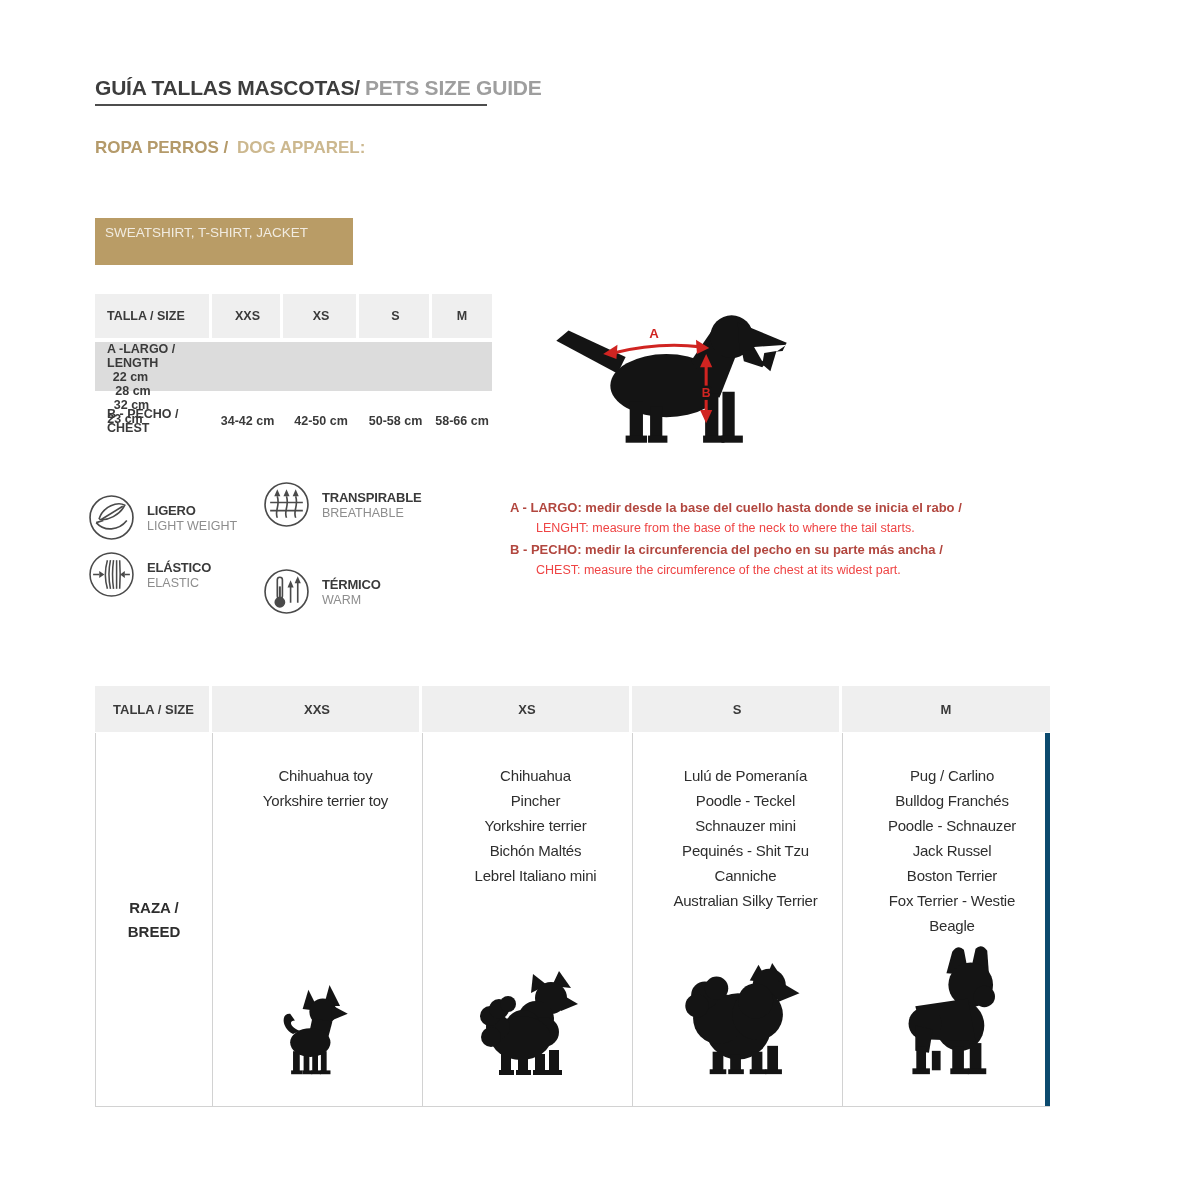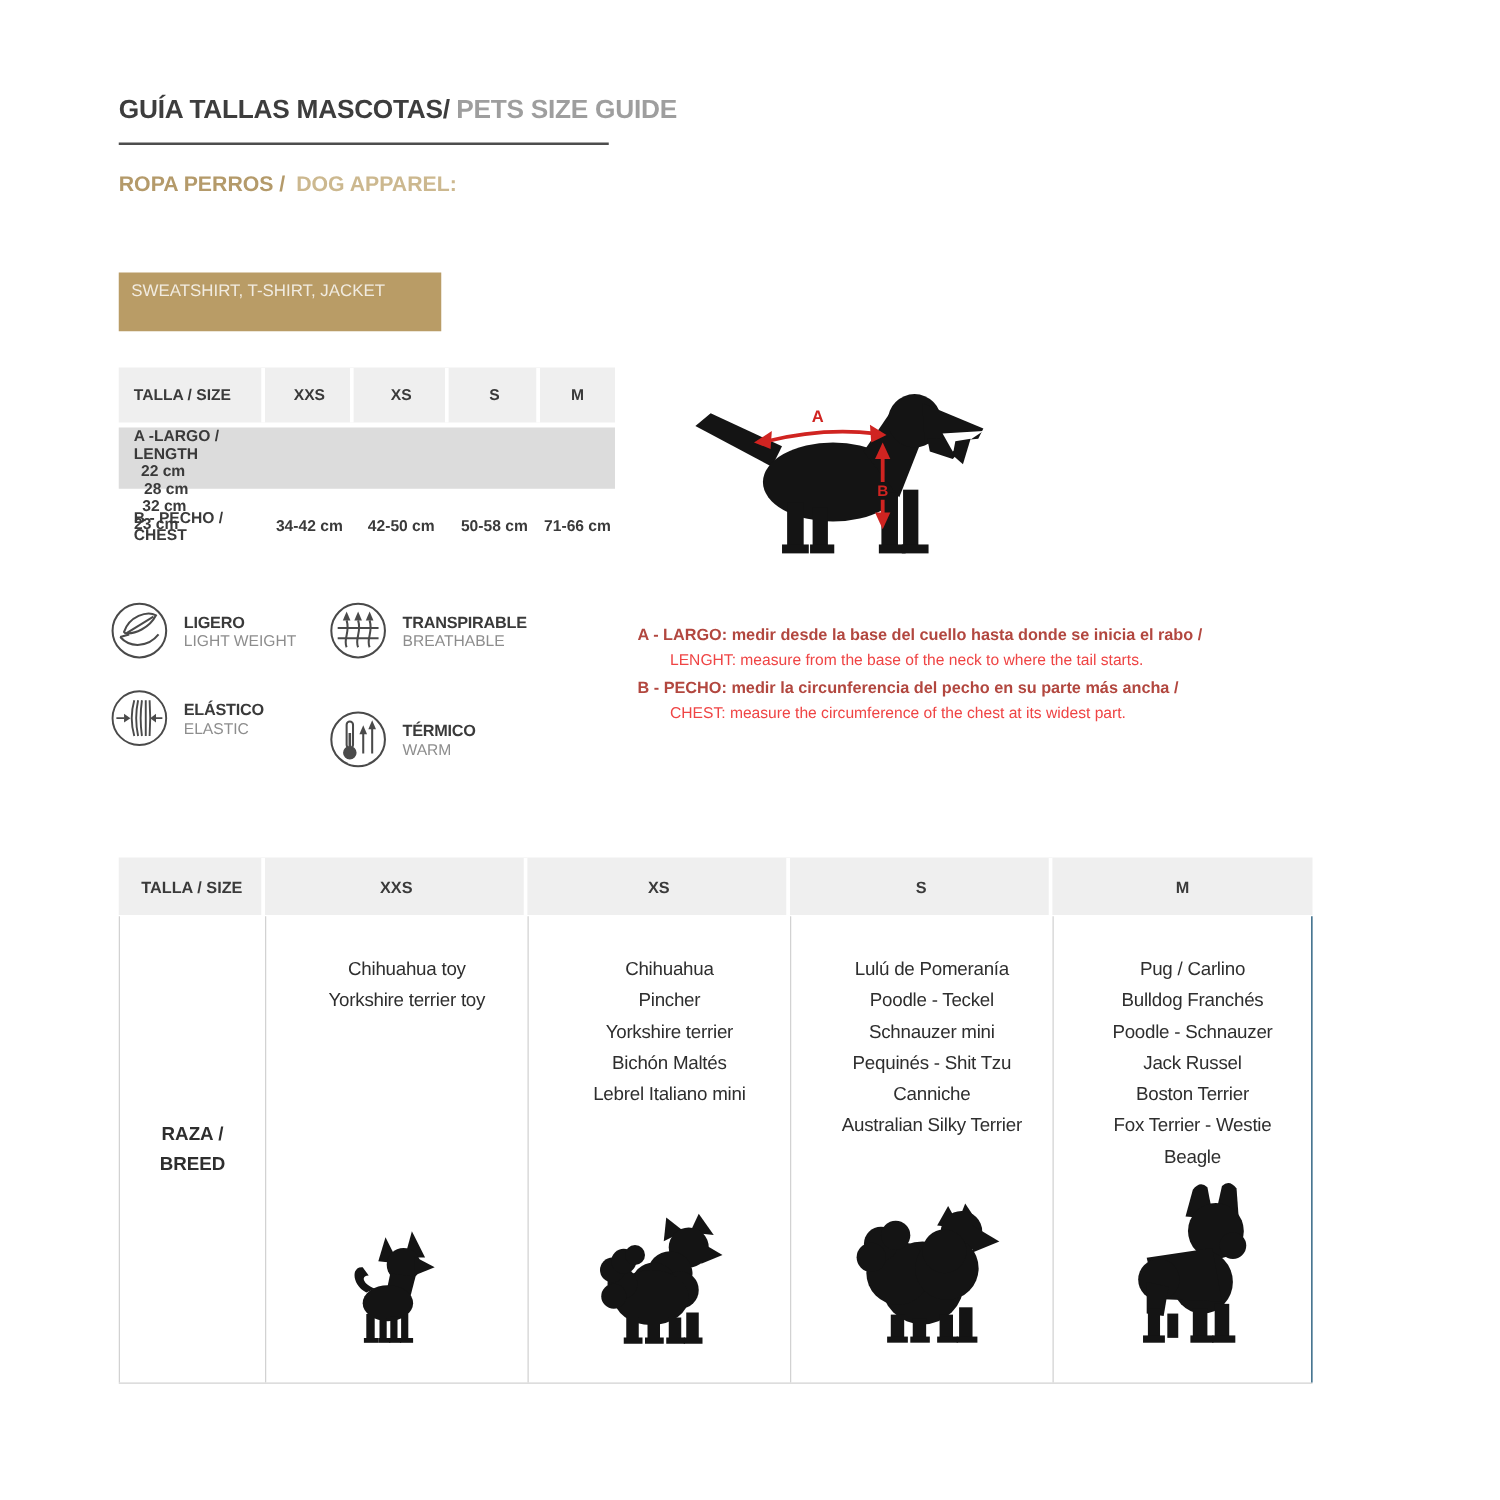--- a/index.html
+++ b/index.html
@@ -4,21 +4,21 @@
 <style>
   html,body{margin:0;padding:0;background:#fff;}
   .canvas{
     position:relative;width:1200px;height:1200px;background:#ffffff;
     font-family:"Liberation Sans", sans-serif;color:#333;overflow:hidden;
   }
   
   .page-title{
     position:absolute;left:95px;top:76px;width:392px;margin:0;
     font-size:21px;font-weight:bold;letter-spacing:-0.2px;
-    border-bottom:2px solid #4d4d4d;padding-bottom:14px;white-space:nowrap;
+    border-bottom:2px solid #4d4d4d;padding-bottom:4px;white-space:nowrap;
   }
   .page-title .es{color:#3d3d3d;}
   .page-title .en{color:#9e9e9e;margin-left:5px;}
   
   .subtitle{position:absolute;left:95px;top:138px;font-size:17px;font-weight:bold;white-space:nowrap;}
   .subtitle .es{color:#b49a6a;}
   .subtitle .en{color:#ccb88f;margin-left:4px;font-weight:bold;}
   
   .category-box{
     position:absolute;left:95px;top:218px;width:258px;height:47px;
@@ -53,21 +53,21 @@
   
   .breed-table{position:absolute;left:95px;top:686px;width:955px;}
   .bt-head{display:flex;height:46px;}
   .bt-head .hc{box-sizing:border-box;background:#efefef;display:flex;align-items:center;justify-content:center;
     font-size:13px;font-weight:bold;color:#3a3a3a;box-shadow:inset -3px 0 0 #ffffff;}
   .bt-head .hc:last-child{box-shadow:none;}
   .h0{width:117px;} .h1{width:210px;} .h2{width:210px;} .h3{width:210px;} .h4{width:208px;}
   .bt-body{display:flex;height:373px;margin-top:1px;border-bottom:1px solid #d2d2d2;}
   .bt-col{box-sizing:border-box;border-left:1px solid #d2d2d2;display:flex;flex-direction:column;
     align-items:center;justify-content:space-between;}
-  .bt-col:last-child{border-right:1px solid #0c4a6e;}
+  .bt-col:last-child{border-right:5px solid #0c4a6e;}
   .bt-col .breeds{padding-top:30px;text-align:center;font-size:15px;color:#2e2e2e;line-height:25px;letter-spacing:-0.2px;margin-left:16px;}
   .bt-col .dogwrap{margin-bottom:26px;display:flex;align-items:flex-end;justify-content:center;}
   .raza-col{justify-content:center;}
   .raza{font-size:15px;font-weight:bold;color:#2e2e2e;text-align:center;line-height:24px;}
   svg text{font-family:"Liberation Sans", sans-serif;}
 </style>
 </head>
 <body>
 
 <div class="canvas">
@@ -98,21 +98,21 @@
       <div class="c c1">22 cm</div>
       <div class="c c2">28 cm</div>
       <div class="c c3">32 cm</div>
       <div class="c c4">23 cm</div>
     </div>
     <div class="st-row st-b">
       <div class="c c0 label">B - PECHO / CHEST</div>
       <div class="c c1">34-42 cm</div>
       <div class="c c2">42-50 cm</div>
       <div class="c c3">50-58 cm</div>
-      <div class="c c4">71-66 cm</div>
+      <div class="c c4">58-66 cm</div>
     </div>
   </div>
 
   <svg class="dog-diagram" width="240" height="158" viewBox="0 0 235 155">
     <g fill="#141414">
       <polygon points="4,40 16,30 72,56 64,72"></polygon>
       <ellipse cx="112" cy="84" rx="55" ry="31"></ellipse>
       <polygon points="136,60 162,22 186,40 164,96"></polygon>
       <circle cx="176" cy="36" r="21"></circle>
       <polygon points="182,22 230,42 226,50 184,54"></polygon>
@@ -134,21 +134,21 @@
       <polygon points="154,47 141,39 142,53" stroke="none"></polygon>
       <line x1="151" y1="64" x2="151" y2="84"></line>
       <line x1="151" y1="98" x2="151" y2="112"></line>
       <polygon points="145,66 157,66 151,53" stroke="none"></polygon>
       <polygon points="145,108 157,108 151,121" stroke="none"></polygon>
       <text x="100" y="37" font-size="13" font-weight="bold" fill="#d02421" stroke="none" text-anchor="middle">A</text>
       <text x="151" y="95" font-size="12" font-weight="bold" fill="#d02421" stroke="none" text-anchor="middle">B</text>
     </g>
   </svg>
 
-  <div class="feature" style="left:88px;top:481px;">
+  <div class="feature" style="left:88px;top:494px;">
     <svg class="feicon" viewBox="0 0 46 46" fill="none" stroke="#4a4a4a" stroke-width="1.6">
       <circle cx="23" cy="23" r="21"></circle>
       <path d="M11,24 C15,12 29,7 36,11 C31,21 19,26 12,25 Z"></path>
       <path d="M34,12 L13,25"></path>
       <path d="M8,28 C16,37 30,36 38,26"></path>
       <path d="M8,28 L15,26"></path>
     </svg>
     <div class="txt">
       <div class="t">LIGERO</div>
       <div class="s">LIGHT WEIGHT</div>

